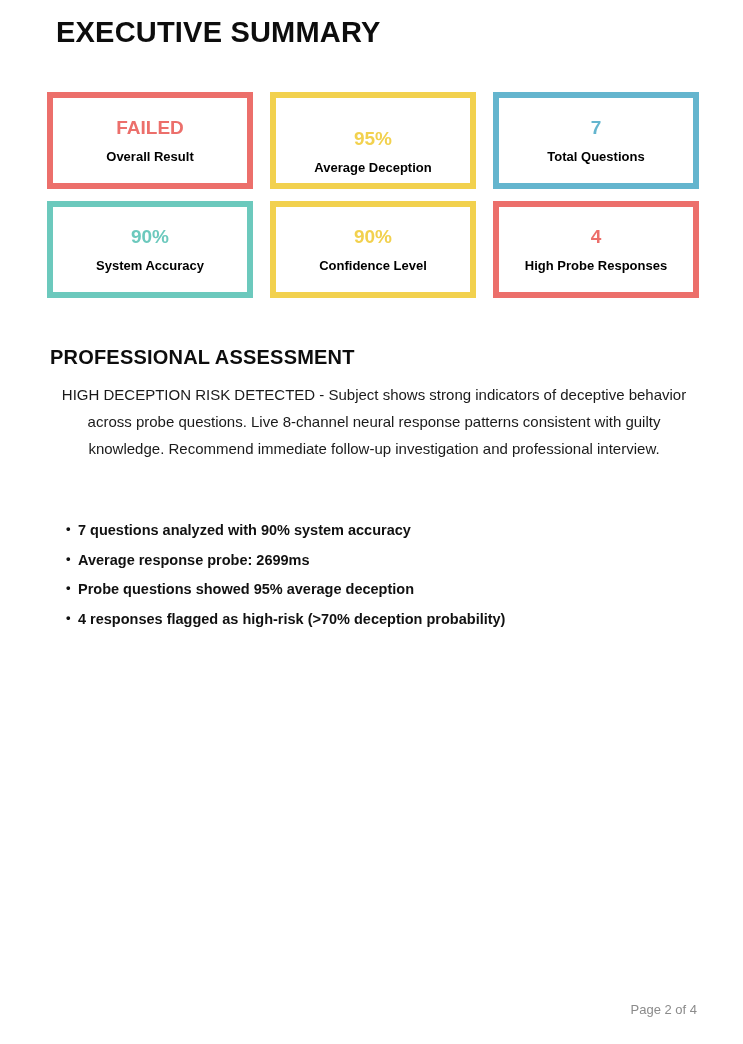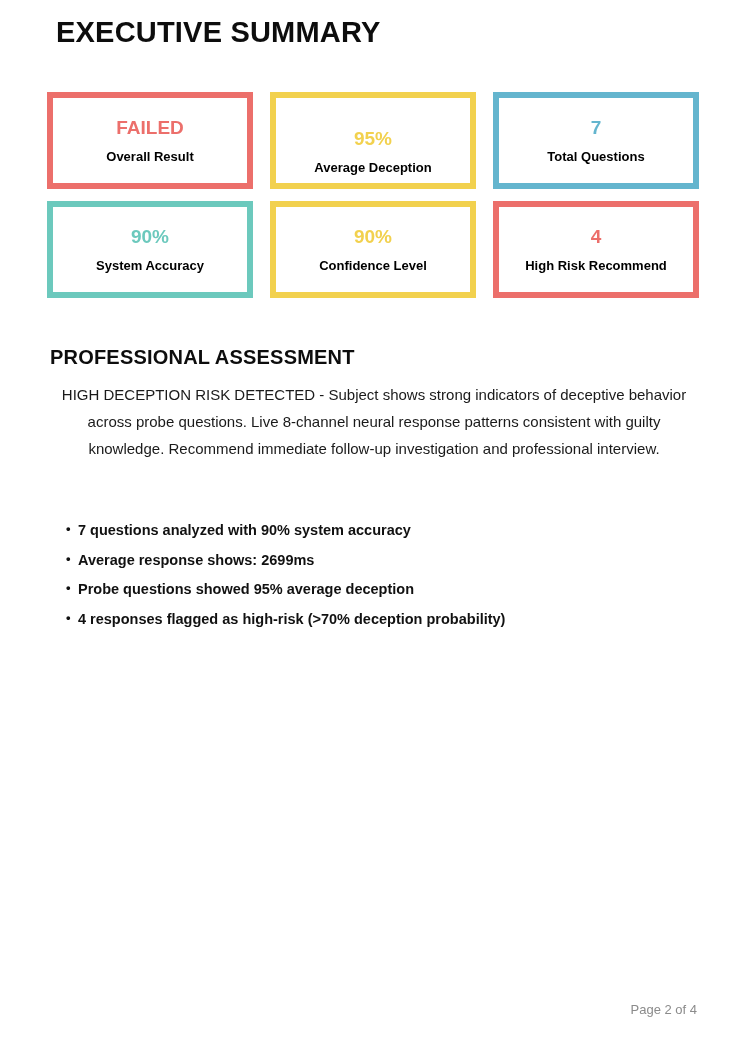--- a/index.html
+++ b/index.html
@@ -132,29 +132,29 @@
     <div class="card" style="border-color: rgb(108, 201, 189);">
       <div class="card-value" style="color: rgb(108, 201, 189);">90%</div>
       <div class="card-label">System Accuracy</div>
     </div>
     <div class="card" style="border-color: rgb(242, 209, 78);">
       <div class="card-value" style="color: rgb(242, 209, 78);">90%</div>
       <div class="card-label">Confidence Level</div>
     </div>
     <div class="card" style="border-color: rgb(236, 111, 107);">
       <div class="card-value" style="color: rgb(236, 111, 107);">4</div>
-      <div class="card-label">High Risk Recommend</div>
+      <div class="card-label">High Probe Responses</div>
     </div>
   </div>
 
   <h2 class="section-heading" id="pa-heading">PROFESSIONAL ASSESSMENT</h2>
   <p class="body-text">HIGH DECEPTION RISK DETECTED - Subject shows strong indicators of deceptive behavior across probe questions. Live 8-channel neural response patterns consistent with guilty knowledge. Recommend immediate follow-up investigation and professional interview.</p>
 
   <ul class="findings">
     <li>7 questions analyzed with 90% system accuracy</li>
-    <li>Average response shows: 2699ms</li>
+    <li>Average response probe: 2699ms</li>
     <li>Probe questions showed 95% average deception</li>
     <li>4 responses flagged as high-risk (&gt;70% deception probability)</li>
   </ul>
 
   <div class="footer-page">Page 2 of 4</div>
 
 </div>
 
 </body></html>

